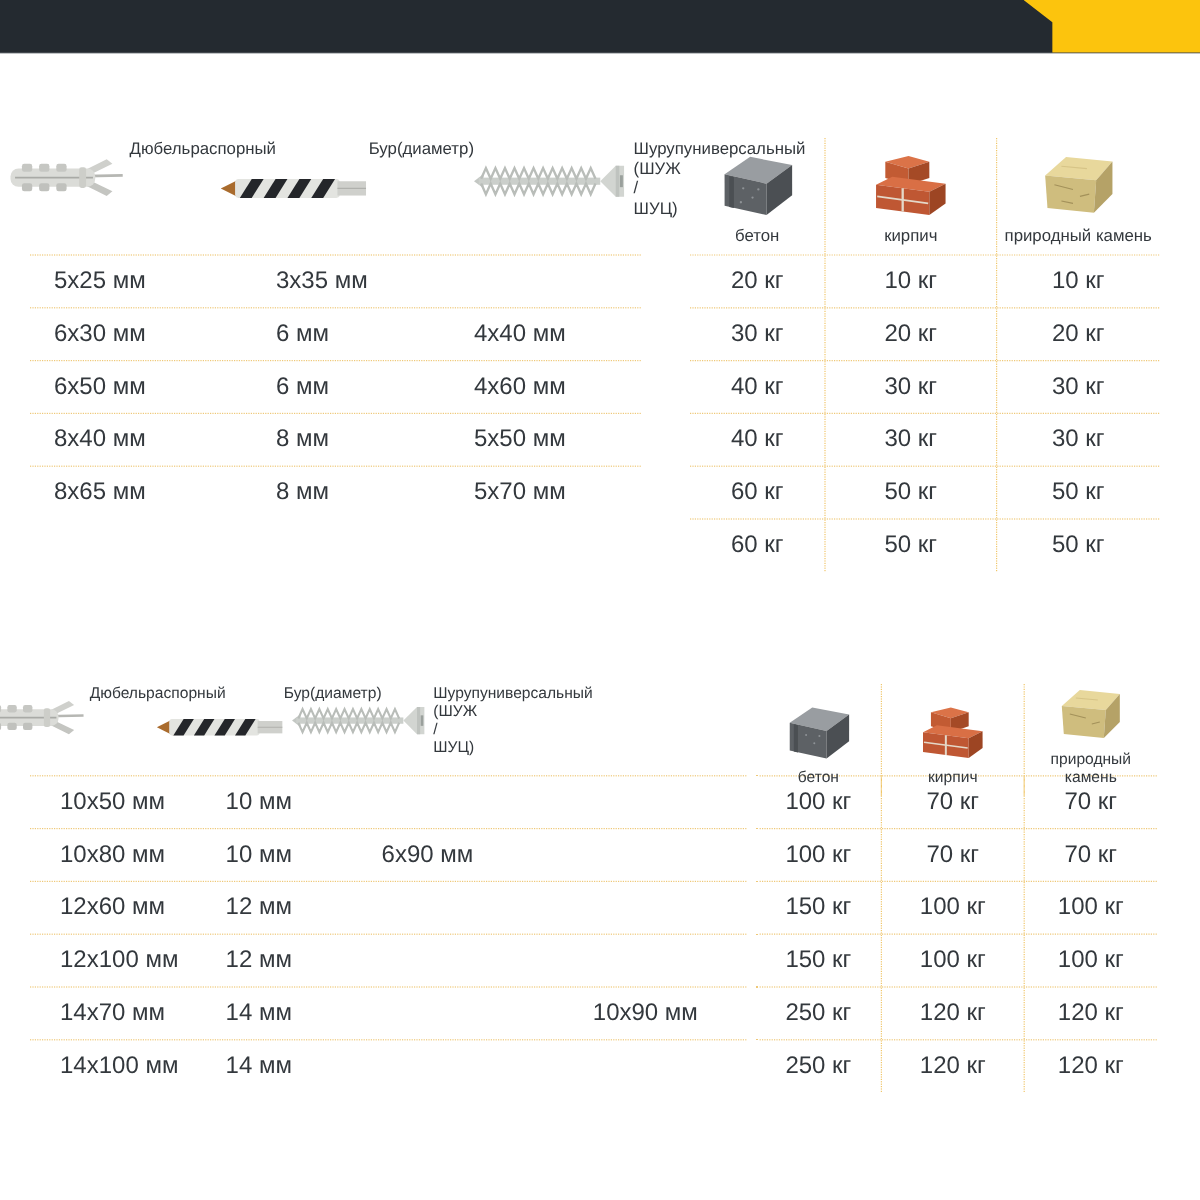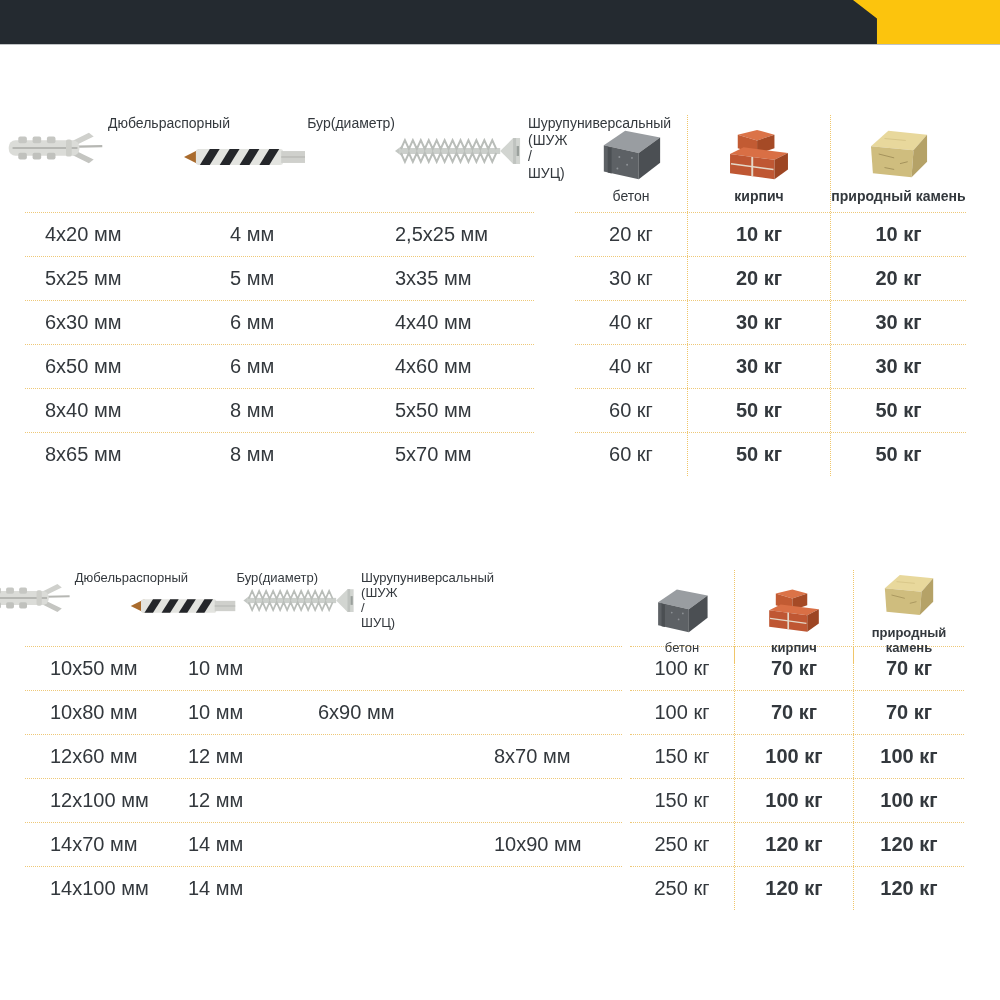--- a/index.html
+++ b/index.html
@@ -31,21 +31,21 @@
   .t1l .ic{height:56px;margin-bottom:9px;}
   .t1r .ic{height:62px;margin-bottom:5px;justify-content:center;}
   .t2l .ic{height:48px;margin-bottom:7px;}
   .t2r .ic{height:50px;margin-bottom:5px;justify-content:center;}
   .hl{font-size:14px;line-height:16.5px;}
   .t2l .hl,.t2r .hl{font-size:13px;line-height:15px;}
   .row{height:43px;border-bottom:1px dotted #eec878;font-size:20px;}
   .row:last-child{border-bottom:none;}
   .lrow>div{display:flex;align-items:center;height:100%;}
   .mrow>div{display:flex;align-items:center;justify-content:center;height:100%;}
-  .bl{border-left:1px dotted #f0c66a;font-weight:bold;}
+  .bl{border-left:1px dotted #f0c66a;}
   svg{display:block;}
 </style>
 </head>
 <body>
 
 <div class="canvas">
 
   <div class="topbar">
     <div class="accent"></div>
   </div>
@@ -98,27 +98,21 @@
             <polygon points="106,20 119,7 126,7 126,33 119,33" fill="#d2d5d1"></polygon>
             <polygon points="119,7 122,7 122,33 119,33" fill="#bfc3bf"></polygon>
             <rect x="122.5" y="15" width="2.5" height="10" fill="#9aa09c"></rect>
           </svg>
         </div>
         <div class="hl">Шуруп (ШУЖ / ШУЦ)</div>
         <div class="hl">универсальный</div>
       </div>
     </div>
     <div class="row lrow grid">
-      <div>4x20 мм</div>
-      <div>4 мм</div>
-      <div>2,5x25 мм</div>
-    </div>
-    <div class="row lrow grid">
       <div>5x25 мм</div>
-      <div>5 мм</div>
       <div>3x35 мм</div>
     </div>
     <div class="row lrow grid">
       <div>6x30 мм</div>
       <div>6 мм</div>
       <div>4x40 мм</div>
     </div>
     <div class="row lrow grid">
       <div>6x50 мм</div>
       <div>6 мм</div>
@@ -275,21 +269,20 @@
     <div class="row lrow grid">
       <div>10x80 мм</div>
       <div>10 мм</div>
       <div>6x90 мм</div>
       <div></div>
     </div>
     <div class="row lrow grid">
       <div>12x60 мм</div>
       <div>12 мм</div>
       <div></div>
-      <div>8x70 мм</div>
     </div>
     <div class="row lrow grid">
       <div>12x100 мм</div>
       <div>12 мм</div>
       <div></div>
     </div>
     <div class="row lrow grid">
       <div>14x70 мм</div>
       <div>14 мм</div>
       <div></div>

